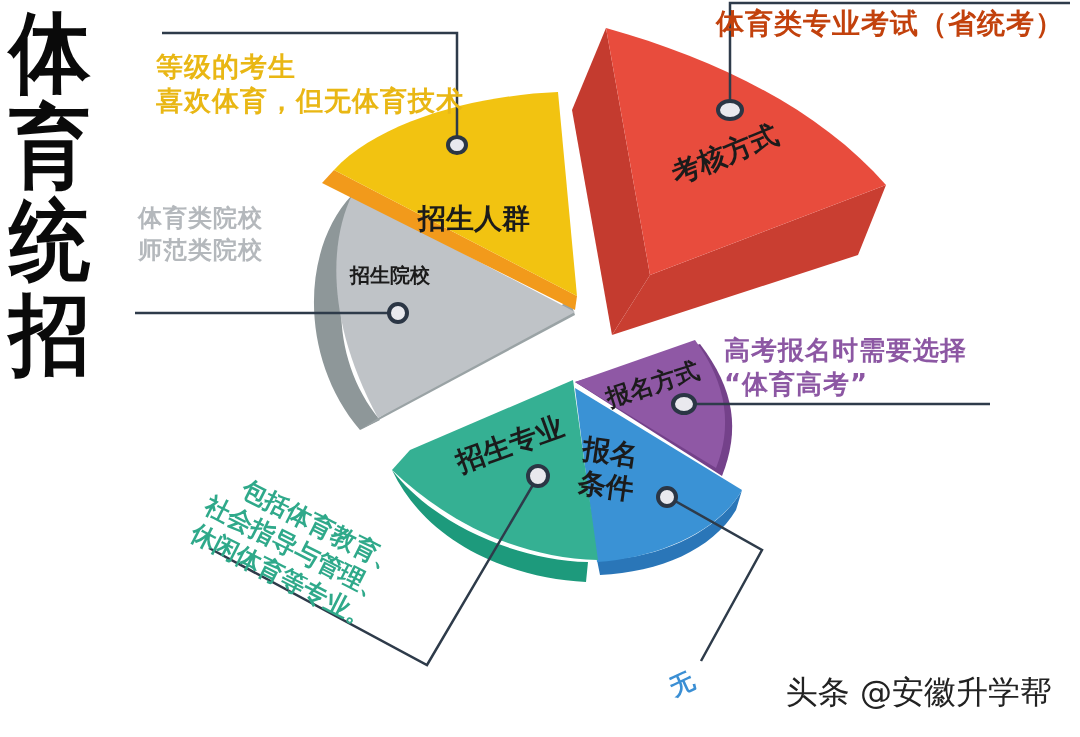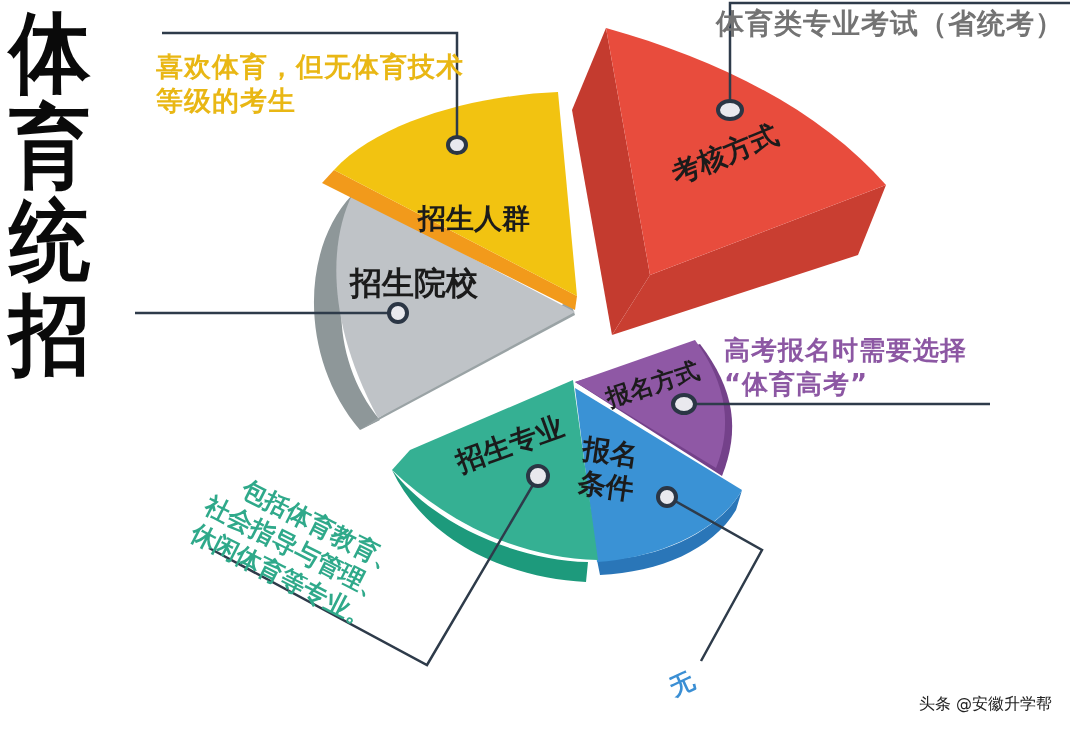--- a/index.html
+++ b/index.html
@@ -7,30 +7,30 @@
            font-family: "DejaVu Sans", sans-serif; }
     svg.stage { position: absolute; left: 0; top: 0; }
     .title-vert { position: absolute; left: 2px; top: 6px; width: 100px;
       font-family: "DejaVu Sans", sans-serif; font-weight: bold; font-size: 88px;
       line-height: 94px; color: #0a0a0a; text-align: center; letter-spacing: -4px;
       transform: scaleX(0.92); transform-origin: left top; }
     .title-vert span { display: block; }
     .callout { position: absolute; font-family: "DejaVu Sans", sans-serif;
       font-weight: bold; white-space: nowrap; }
     .c-yellow { left: 156px; top: 50px; font-size: 27px; line-height: 34px; color: #e9b714; letter-spacing: 1px; }
-    .c-red { right: 16px; top: 6px; font-size: 28px; line-height: 36px; color: #737373; text-align: left; letter-spacing: 1px; }
+    .c-red { right: 16px; top: 6px; font-size: 28px; line-height: 36px; color: #c2410c; text-align: left; letter-spacing: 1px; }
     .c-gray { left: 138px; top: 202px; font-size: 24px; line-height: 32px; color: #b4b8bc; letter-spacing: 1px; }
     .c-purple { left: 724px; top: 333px; font-size: 26px; line-height: 34px; color: #8c57a3; text-align: left; letter-spacing: 1px; }
     .c-green { left: 228px; top: 462px; font-size: 25px; line-height: 31px; color: #2fa98a; 
       transform: rotate(27deg); transform-origin: left top; text-align: right; }
     .c-green span { display:block; }
     .c-blue { left: 670px; top: 668px; font-size: 24px; color: #3b8fd4; transform: rotate(-25deg); }
     .slice-label { position: absolute; font-family: "DejaVu Sans", sans-serif; font-weight: bold;
       color: #1b1b1b; white-space: nowrap; }
-    .watermark { position: absolute; right: 28px; bottom: 22px; font-size: 16px; color: #222;
+    .watermark { position: absolute; right: 28px; bottom: 22px; font-size: 32px; color: #222;
       font-family: "DejaVu Sans", sans-serif; text-shadow: 1px 1px 0 #fff, -1px -1px 0 #fff; }
   </style>
 </head>
 <body>
 
 <div class="title-vert">
   <span>体</span>
   <span>育</span>
   <span>统</span>
   <span>招</span>
@@ -84,38 +84,40 @@
     <ellipse cx="730" cy="110" rx="12" ry="9"></ellipse>
     <ellipse cx="398" cy="313" rx="9" ry="9"></ellipse>
     <ellipse cx="684" cy="404" rx="11" ry="9"></ellipse>
     <ellipse cx="538" cy="476" rx="10" ry="10"></ellipse>
     <ellipse cx="667" cy="497" rx="9" ry="9"></ellipse>
   </g>
 </svg>
 
 <div class="slice-label" style="left:418px;top:168px;font-size:28px;margin-top:32px;">招生人群</div>
 <div class="slice-label" style="left:666px;top:158px;font-size:28px;transform:rotate(-22deg);transform-origin:left top;">考核方式</div>
-<div class="slice-label" style="left:350px;top:262px;font-size:32px;text-align:center;">招生院校</div>
+<div class="slice-label" style="left:350px;top:262px;font-size:20px;text-align:center;">招生院校</div>
 <div class="slice-label" style="left:602px;top:384px;font-size:24px;transform:rotate(-18deg);transform-origin:left top;">报名方式</div>
 <div class="slice-label" style="left:451px;top:446px;font-size:28px;transform:rotate(-20deg);transform-origin:left top;">招生专业</div>
 <div class="slice-label" style="left:585px;top:432px;font-size:28px;line-height:34px;transform:rotate(8deg);transform-origin:left top;">
   <div>报名</div>
   <div>条件</div>
 </div>
 
 <div class="callout c-yellow">
+  <div>等级的考生</div>
   <div>喜欢体育，但无体育技术</div>
-  <div>等级的考生</div>
 </div>
 
 <div class="callout c-red">
   <div>体育类专业考试（省统考）</div>
 </div>
 
 <div class="callout c-gray">
+  <div>体育类院校</div>
+  <div>师范类院校</div>
 </div>
 
 <div class="callout c-purple">
   <div>高考报名时需要选择</div>
   <div>“体育高考”</div>
 </div>
 
 <div class="callout c-green">
   <span>包括体育教育、</span>
   <span>社会指导与管理、</span>

